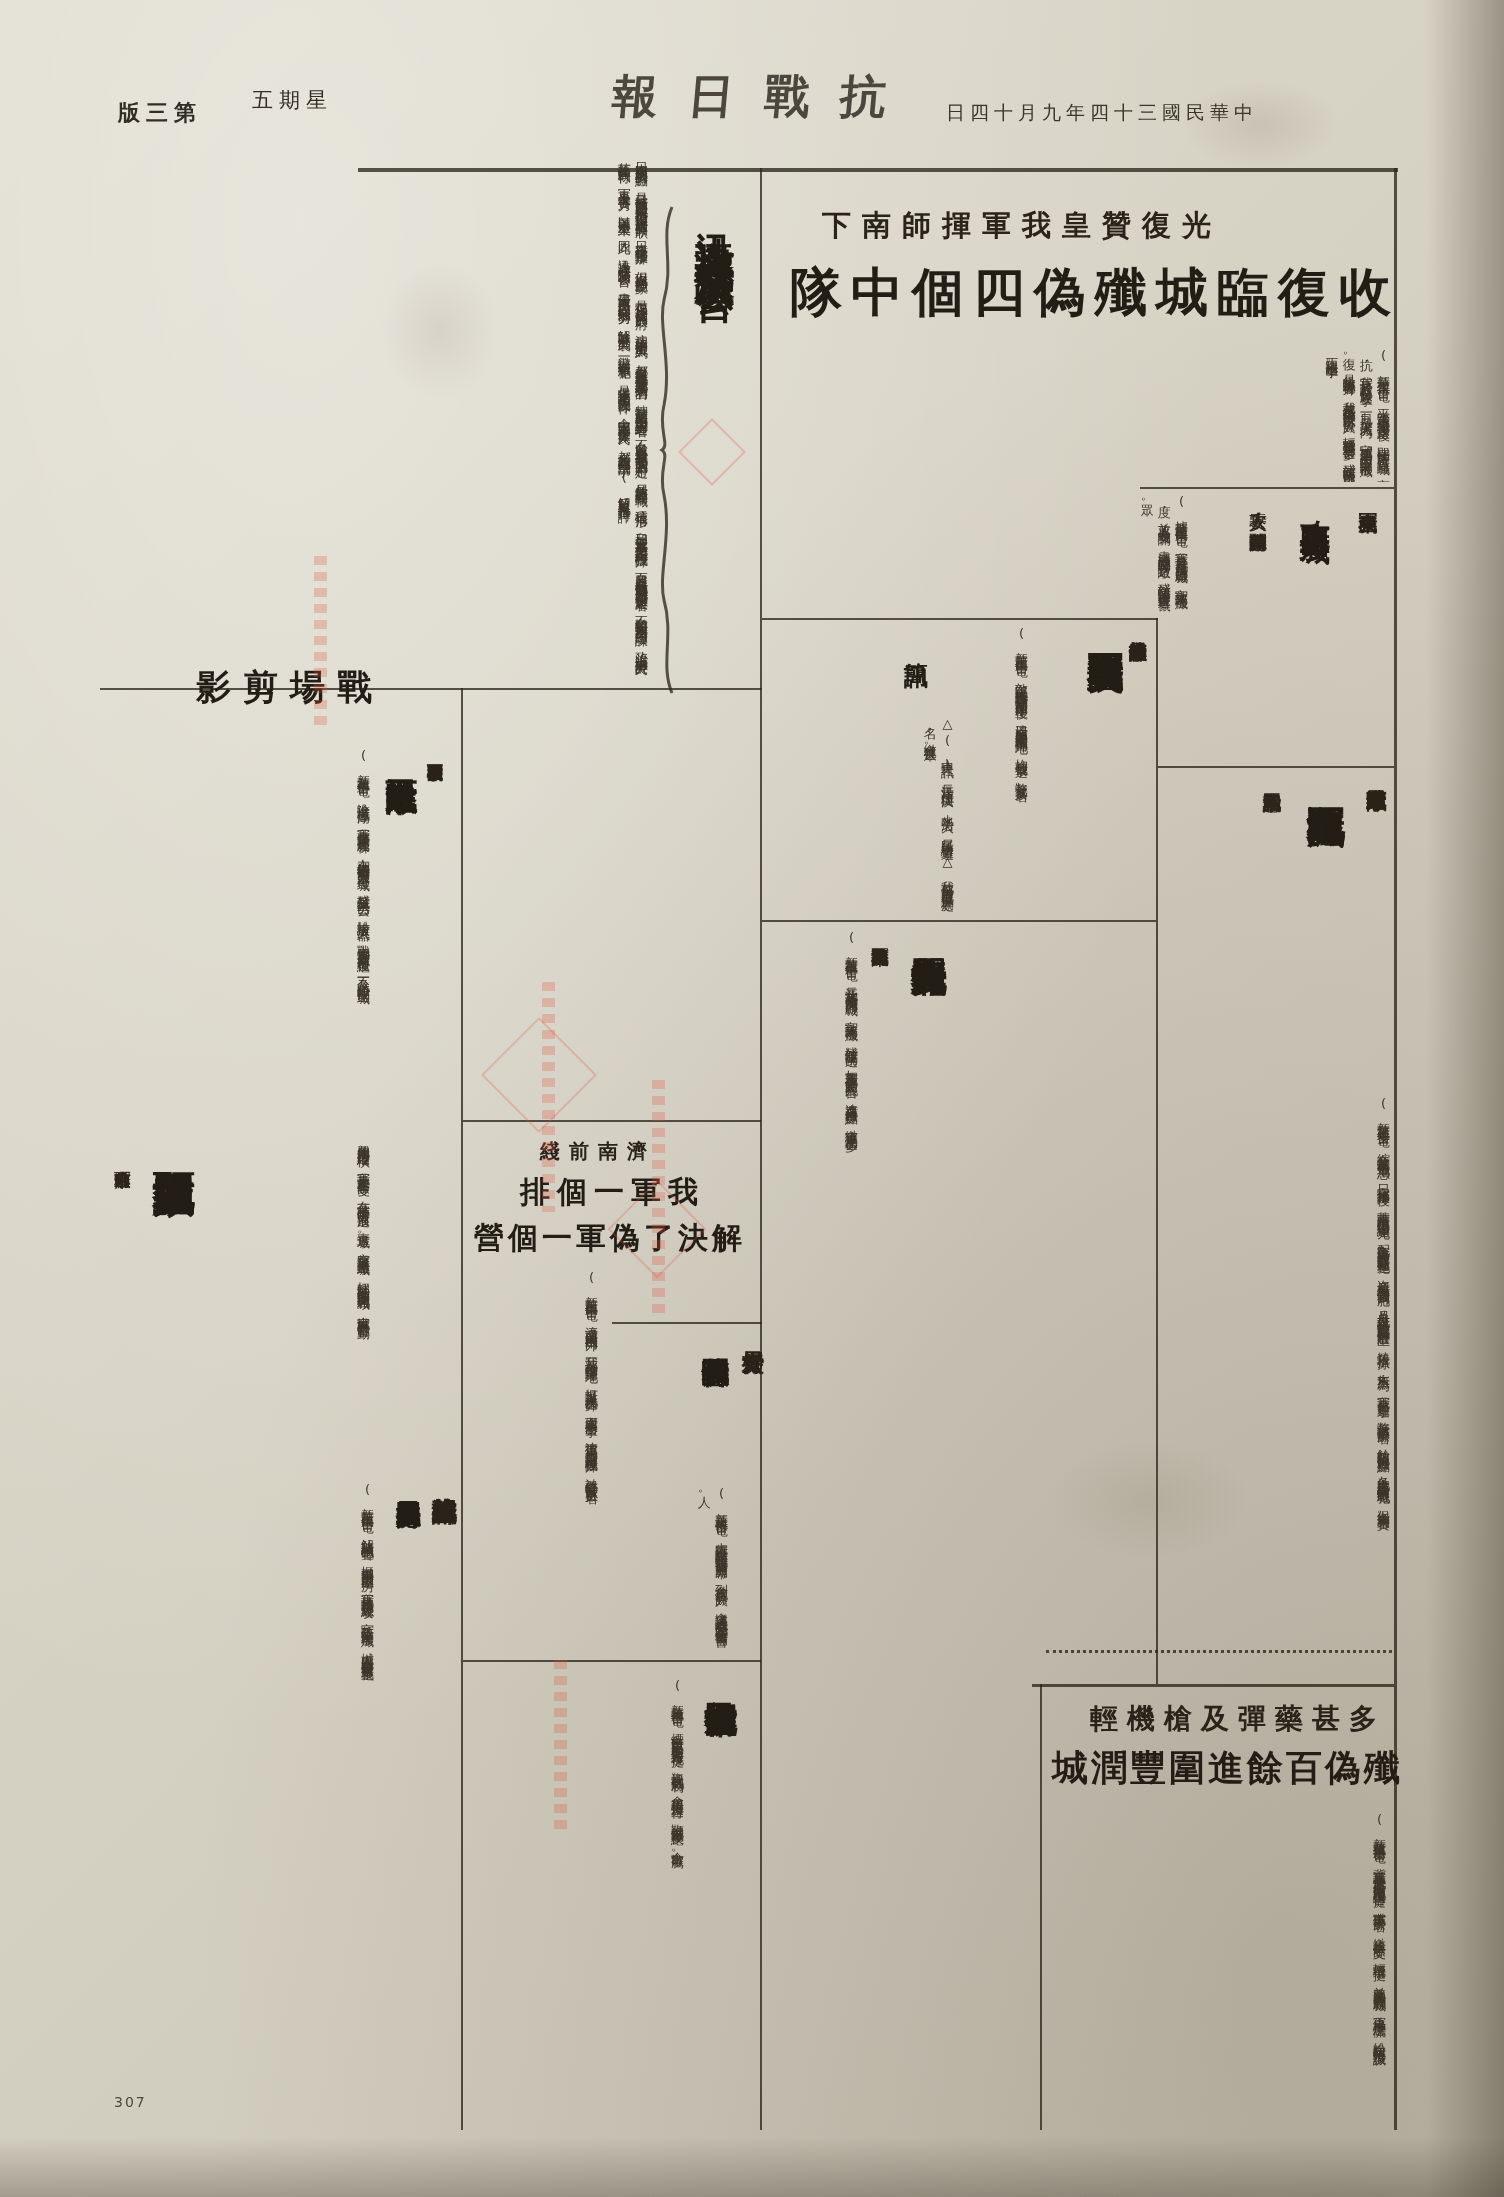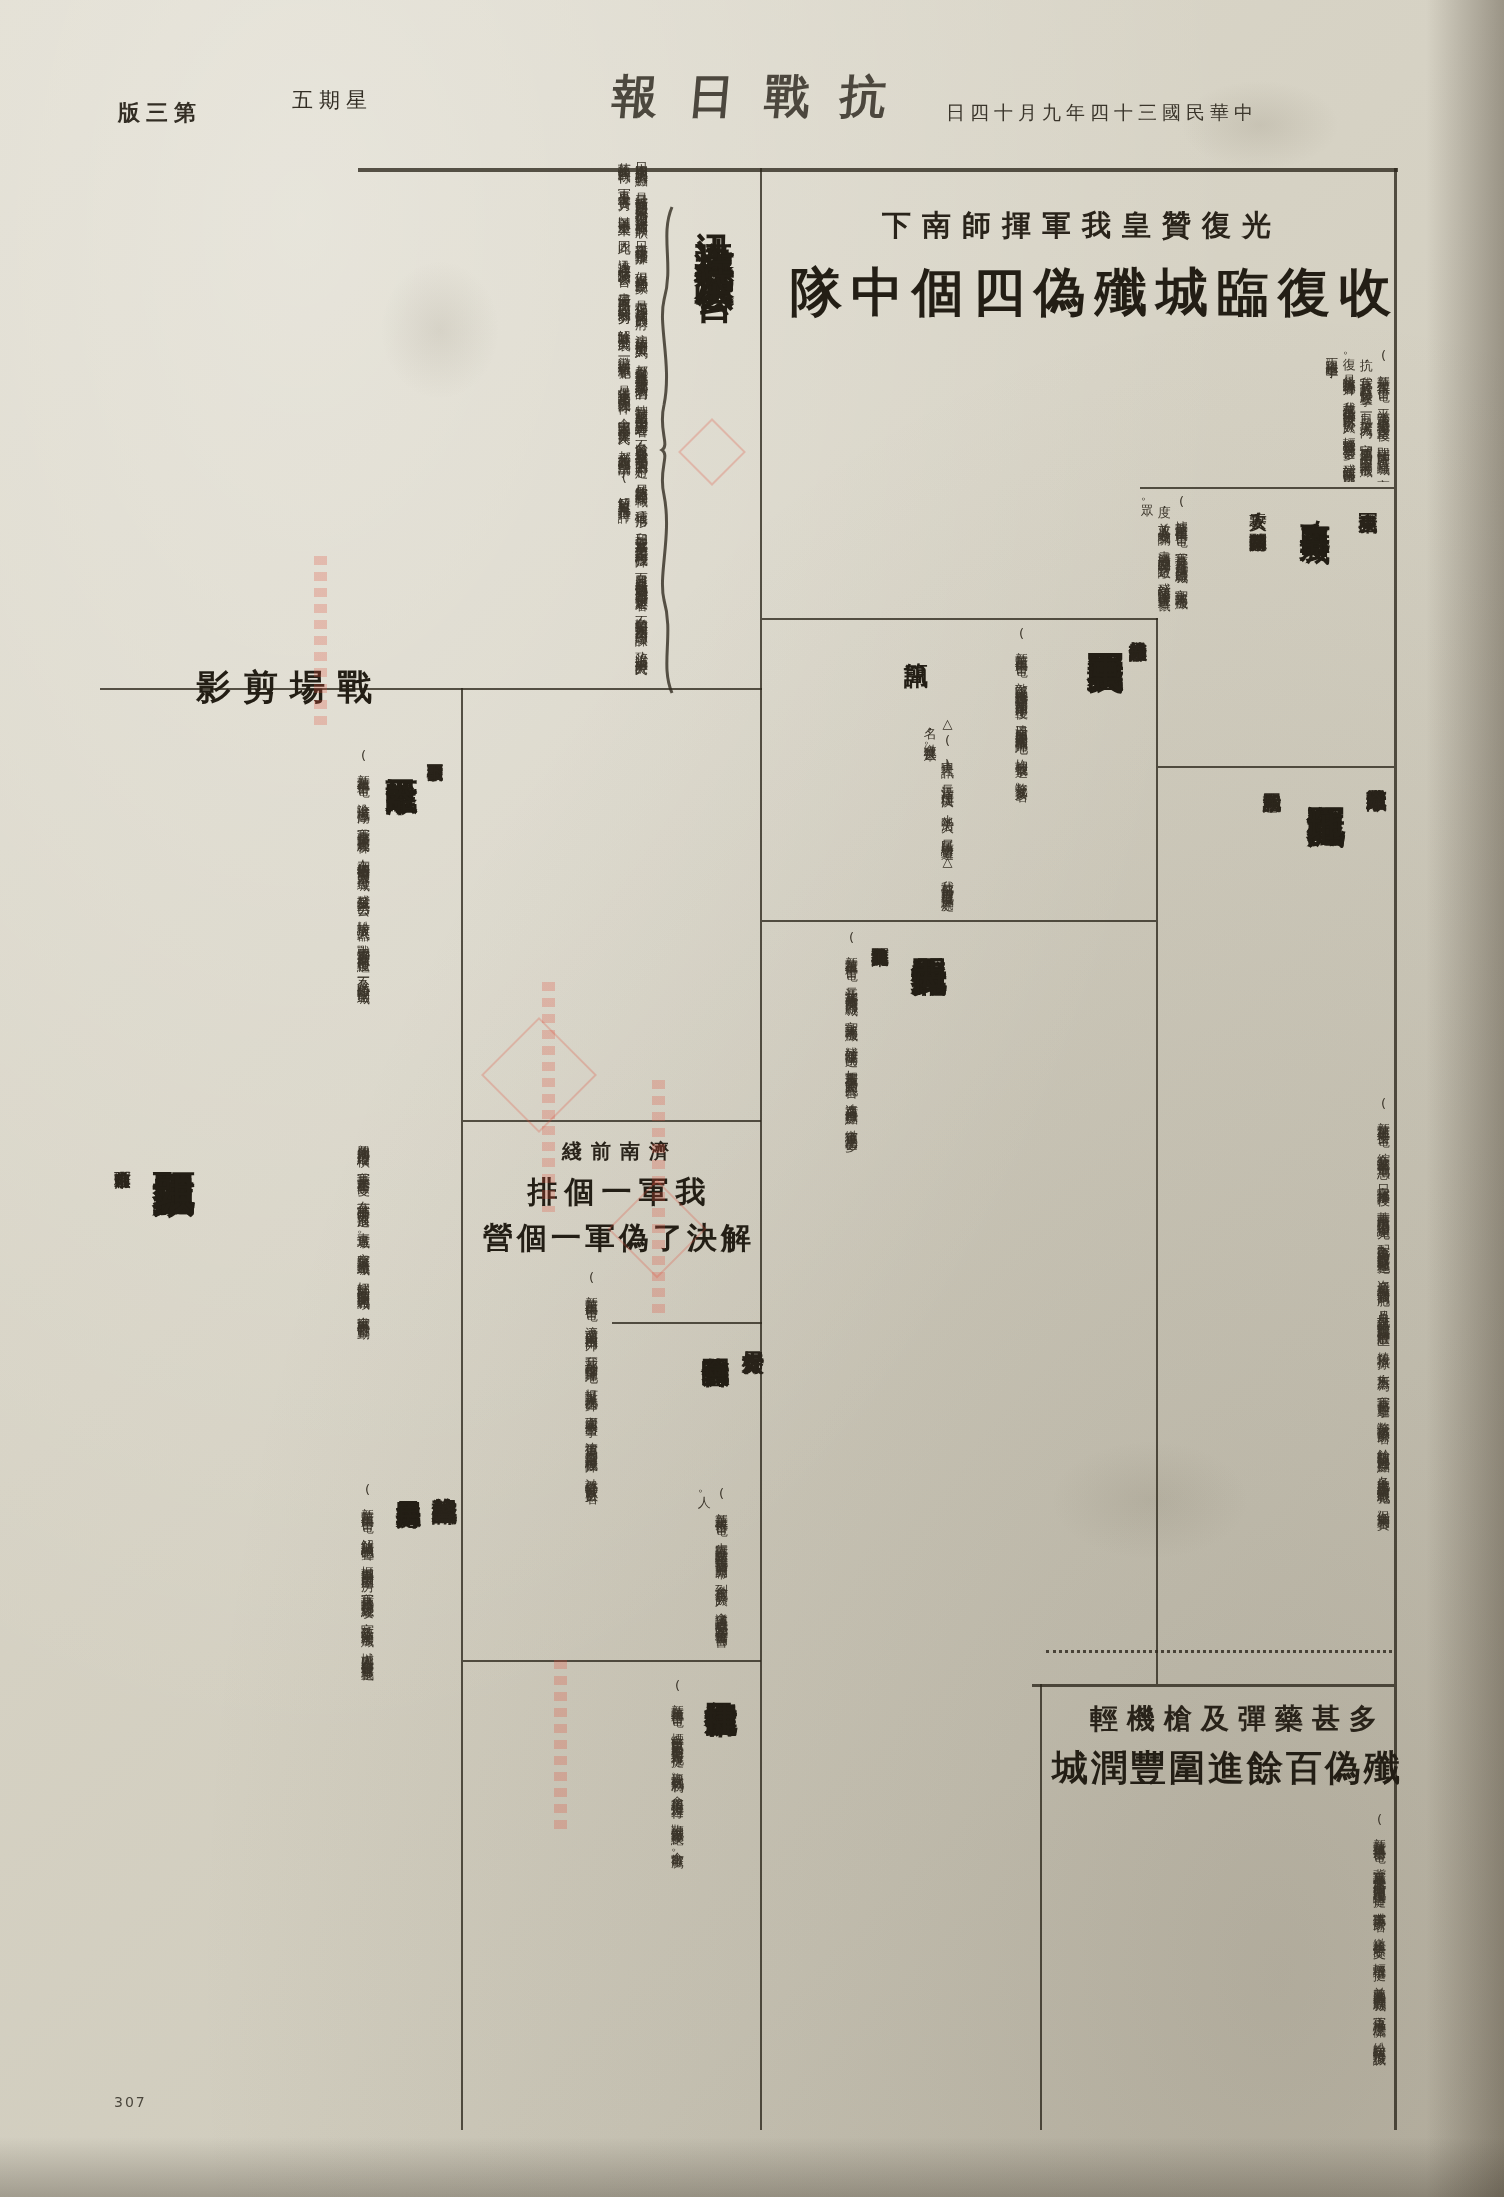--- a/index.html
+++ b/index.html
@@ -23,39 +23,39 @@
   .hr.dashed{background:none;border-top:3px dotted rgba(44,38,27,.8);}
 
   .v{writing-mode:vertical-rl;text-orientation:upright;}
   .abs{position:absolute;}
   .body{writing-mode:vertical-rl;text-orientation:upright;
     font-size:13px;line-height:1.32;letter-spacing:1.5px;
     color:#3b352a;overflow:hidden;text-align:justify;}
   .kick{font-weight:600;color:#29231a;}
   .head{font-weight:800;color:#231e15;}
   .rtl-line{white-space:nowrap;}
-  .center{text-align:center;}
+  .center{text-align:left;}
 
   #masthead-title{font-family:"DejaVu Serif","Liberation Serif",serif;
     font-weight:bold;transform:skewX(-5deg);opacity:.85;}
 
   .wm{position:absolute;opacity:.26;pointer-events:none;}
   .wm-col{width:13px;
     background:repeating-linear-gradient(to bottom,#e04d3a 0 9px,rgba(0,0,0,0) 9px 16px);}
   .wm-diamond{border:2.5px solid #e04d3a;transform:rotate(45deg);}
 
   .brace-svg{position:absolute;}
 </style>
 </head>
 <body>
 
 <div id="page">
 
   <div class="abs rtl-line" style="left:118px;top:98px;font-size:22px;font-weight:bold;letter-spacing:6px;">版三第</div>
-  <div class="abs rtl-line" style="left:252px;top:86px;font-size:21px;letter-spacing:6px;margin-left:40px;">五期星</div>
+  <div class="abs rtl-line" style="left:252px;top:86px;font-size:21px;letter-spacing:6px;">五期星</div>
   <div class="abs rtl-line" id="masthead-title" style="left:612px;top:66px;font-size:46px;letter-spacing:30px;">報日戰抗</div>
   <div class="abs rtl-line" style="left:946px;top:100px;font-size:19px;letter-spacing:5px;color:#3a352b;">日四十月九年四十三國民華中</div>
 
   <div class="hr" style="left:358px;top:168px;width:1040px;height:4px;"></div>
   <div class="vr" style="left:1394px;top:168px;width:2.5px;height:1962px;"></div>
   <div class="vr" style="left:760px;top:168px;width:2px;height:1962px;"></div>
   <div class="hr" style="left:1140px;top:487px;width:254px;height:2px;"></div>
   <div class="hr" style="left:762px;top:618px;width:396px;height:2px;"></div>
   <div class="vr" style="left:1156px;top:618px;width:2px;height:1066px;"></div>
   <div class="hr" style="left:1158px;top:766px;width:236px;height:2px;"></div>

